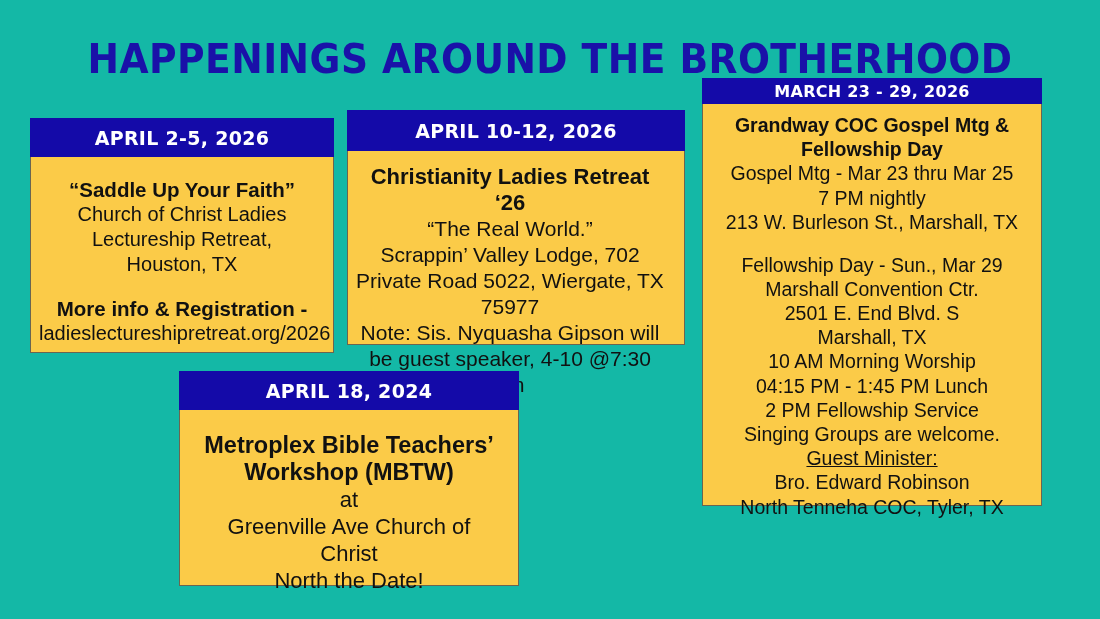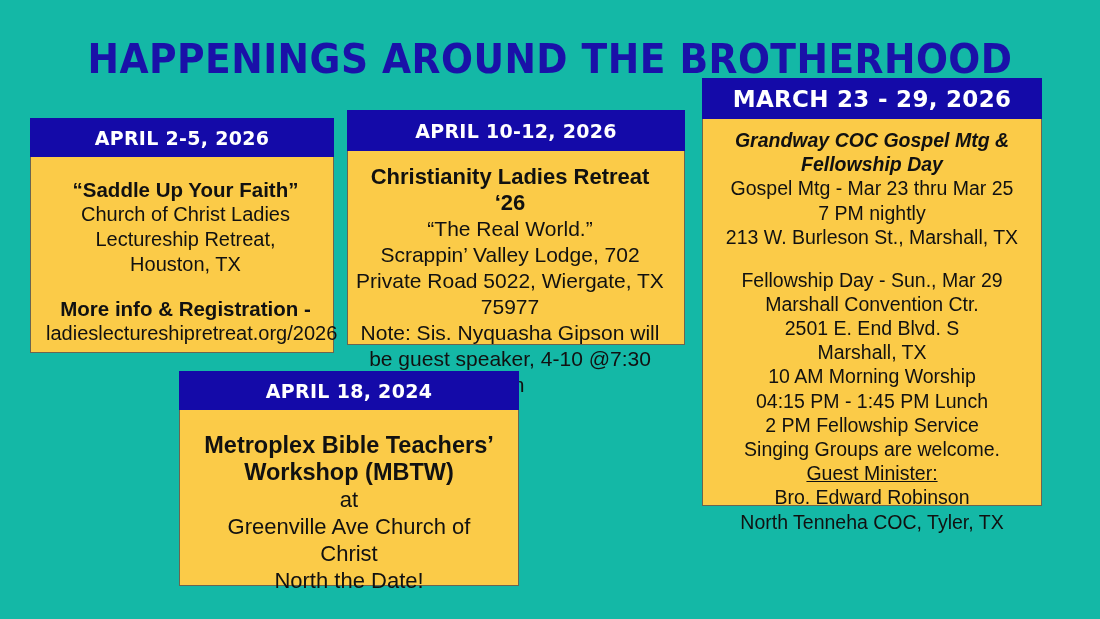--- a/index.html
+++ b/index.html
@@ -79,21 +79,21 @@
     width: 304px;
     height: 234px;
   }
   #card-lectureship .card-header {
     height: 39px;
     font-size: 19px;
   }
   #card-lectureship .card-body {
     font-size: 20px;
     line-height: 25px;
-    padding: 20px 8px 0 15px;
+    padding: 20px 8px 0 8px;
   }
   #card-lectureship .card-body .b { font-size: 20.5px; }
 
   
   #card-ladies-retreat {
     left: 347px;
     top: 111px;
     width: 338px;
     height: 234px;
   }
@@ -109,29 +109,29 @@
   #card-ladies-retreat .card-body .b { font-size: 22px; }
 
   
   #card-grandway {
     left: 702px;
     top: 79px;
     width: 340px;
     height: 427px;
   }
   #card-grandway .card-header {
-    height: 41px;
-    font-size: 23px;
+    height: 26px;
+    font-size: 16px;
   }
   #card-grandway .card-body {
     font-size: 19.5px;
     line-height: 24.2px;
     padding: 9px 6px 0 6px;
   }
-  #card-grandway .card-body .b { font-size: 19.5px; font-style: italic; }
+  #card-grandway .card-body .b { font-size: 19.5px; }
 
   
   #card-mbtw {
     left: 179px;
     top: 372px;
     width: 340px;
     height: 214px;
   }
   #card-mbtw .card-header {
     height: 39px;

